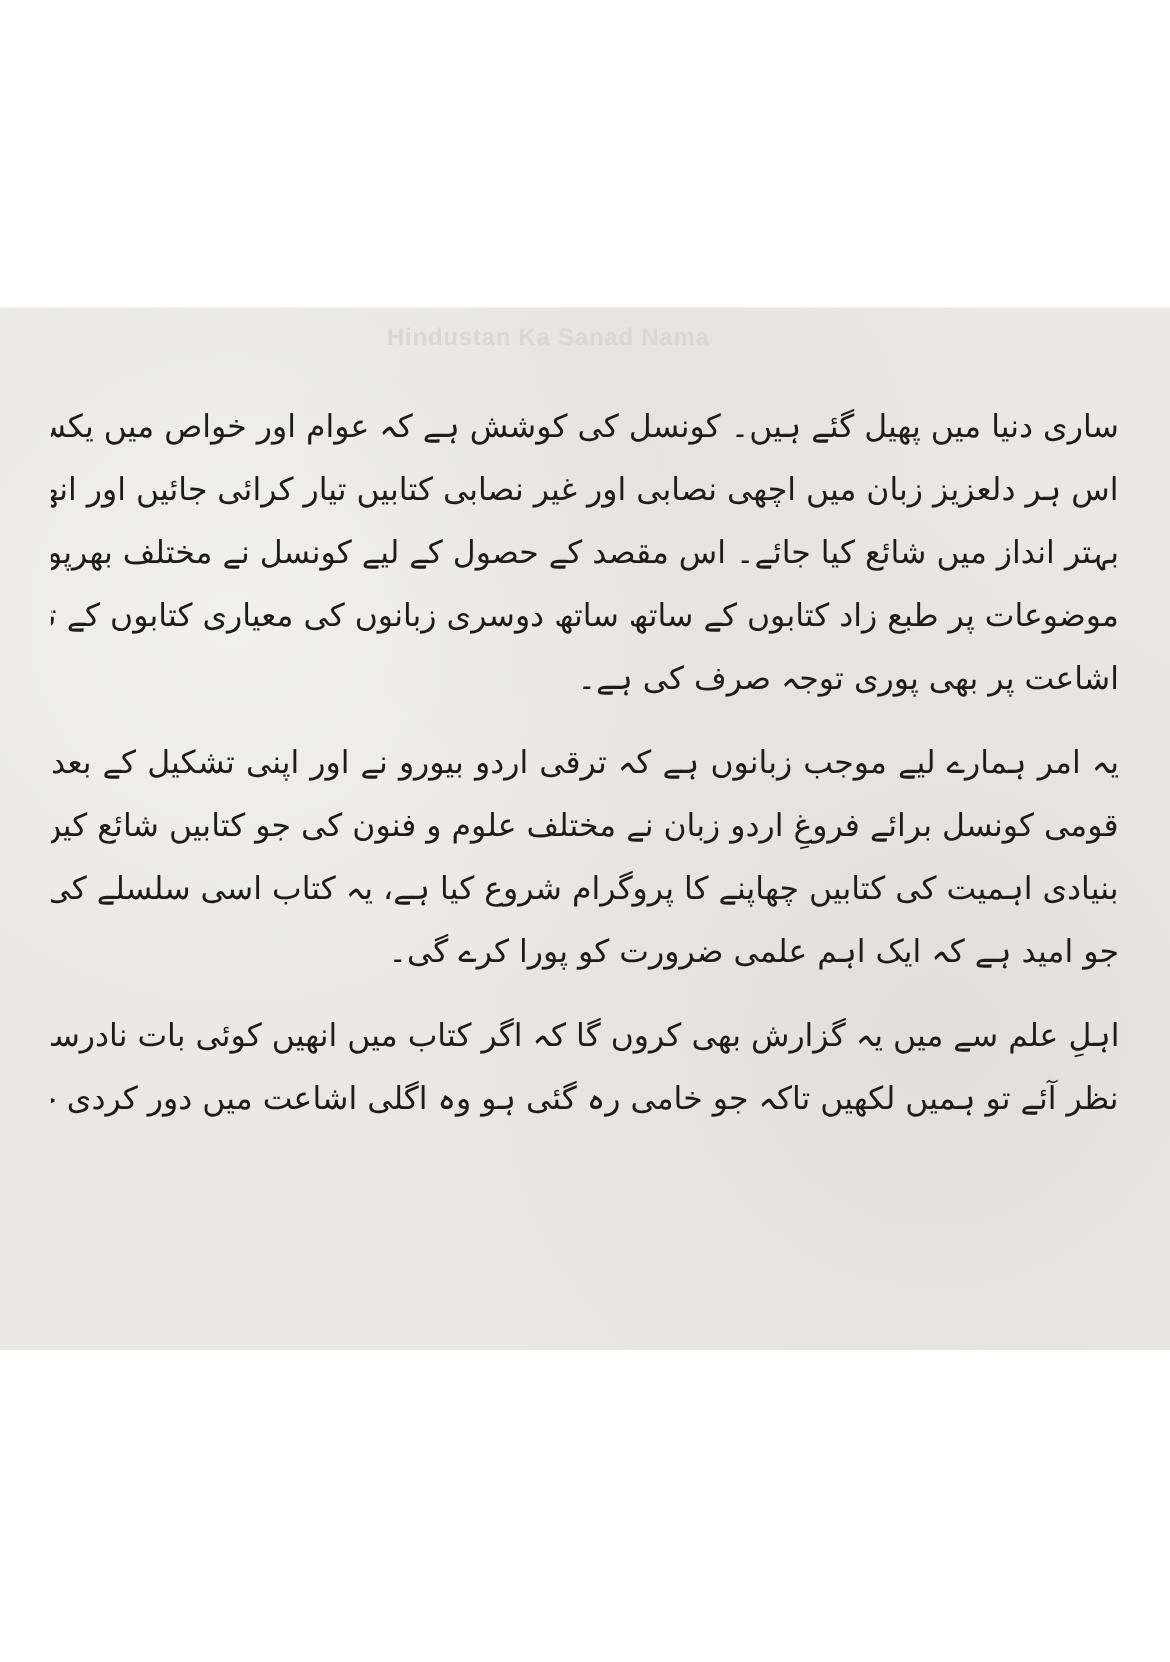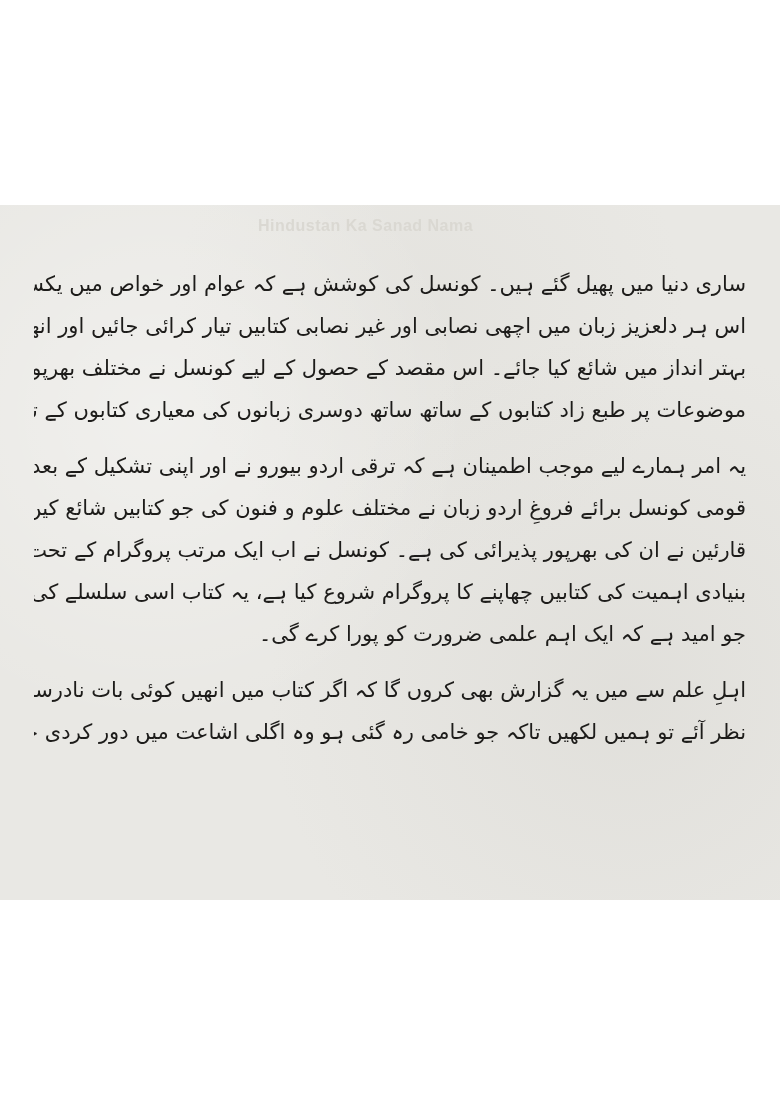--- a/index.html
+++ b/index.html
@@ -72,26 +72,26 @@
 <div class="page">
   <div class="watermark">Hindustan Ka Sanad Nama</div>
 
   <div class="text-block">
 
     <div class="para">
       <span class="line">ساری دنیا میں پھیل گئے ہیں۔ کونسل کی کوشش ہے کہ عوام اور خواص میں یکساں مقبول</span>
       <span class="line">اس ہر دلعزیز زبان میں اچھی نصابی اور غیر نصابی کتابیں تیار کرائی جائیں اور انھیں بہتر سے</span>
       <span class="line">بہتر انداز میں شائع کیا جائے۔ اس مقصد کے حصول کے لیے کونسل نے مختلف بھرپور</span>
       <span class="line">موضوعات پر طبع زاد کتابوں کے ساتھ ساتھ دوسری زبانوں کی معیاری کتابوں کے تراجم کی</span>
+      <span class="line last">اشاعت پر بھی پوری توجہ صرف کی ہے۔</span>
     </div>
 
     <div class="para">
-      <span class="line">یہ امر ہمارے لیے موجب اطمینان ہے کہ ترقی اردو بیورو نے اور اپنی تشکیل کے بعد</span>
+      <span class="line">یہ امر ہمارے لیے موجب زبانوں ہے کہ ترقی اردو بیورو نے اور اپنی تشکیل کے بعد</span>
       <span class="line">قومی کونسل برائے فروغِ اردو زبان نے مختلف علوم و فنون کی جو کتابیں شائع کیں ہیں، اردو</span>
-      <span class="line">قارئین نے ان کی بھرپور پذیرائی کی ہے۔ کونسل نے اب ایک مرتب پروگرام کے تحت</span>
       <span class="line">بنیادی اہمیت کی کتابیں چھاپنے کا پروگرام شروع کیا ہے، یہ کتاب اسی سلسلے کی ایک کڑی ہے،</span>
       <span class="line last">جو امید ہے کہ ایک اہم علمی ضرورت کو پورا کرے گی۔</span>
     </div>
 
     <div class="para">
       <span class="line">اہلِ علم سے میں یہ گزارش بھی کروں گا کہ اگر کتاب میں انھیں کوئی بات نادرست</span>
       <span class="line last">نظر آئے تو ہمیں لکھیں تاکہ جو خامی رہ گئی ہو وہ اگلی اشاعت میں دور کردی جائے۔</span>
     </div>
 
   </div>

